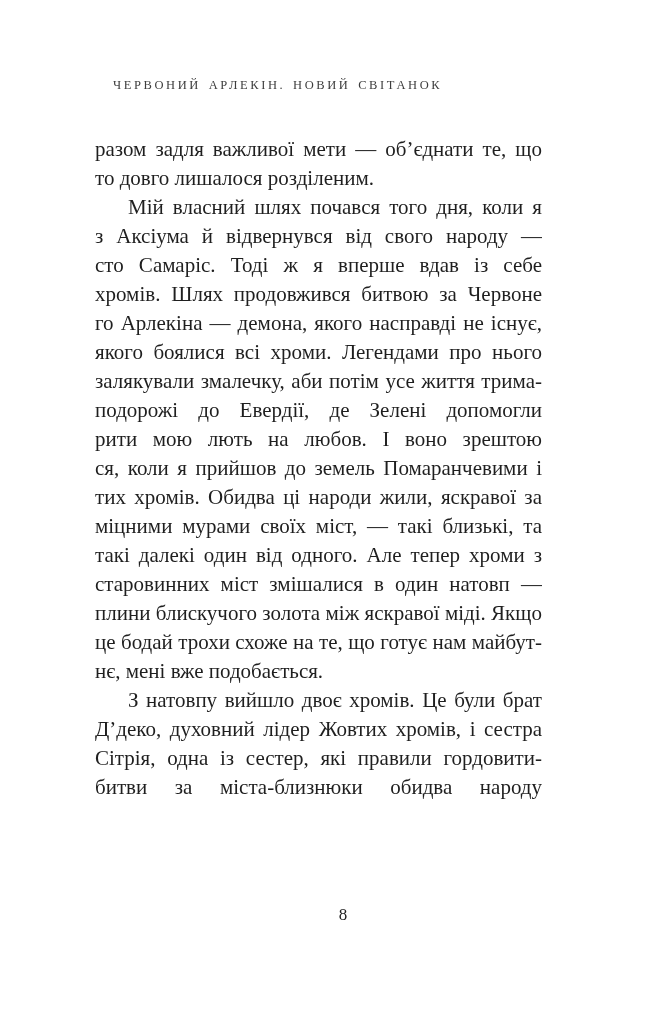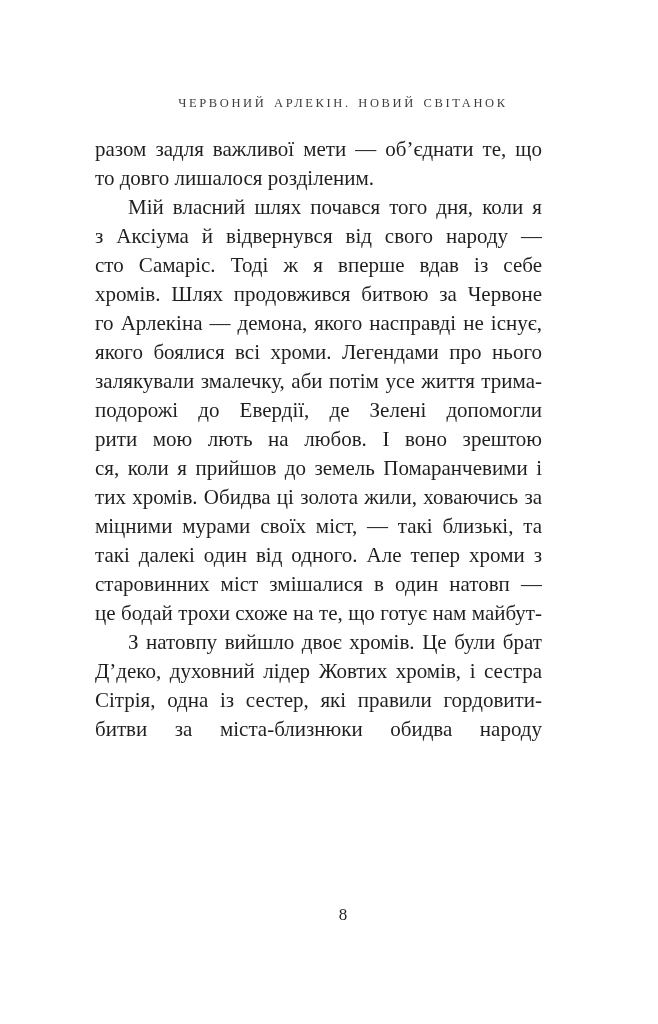--- a/index.html
+++ b/index.html
@@ -10,24 +10,23 @@
   .page {
     position: relative;
     width: 658px;
     height: 1024px;
     background: var(--bg-color, #ffffff);
     font-family: "Liberation Serif", "DejaVu Serif", serif;
     overflow: hidden;
   }
   .running-header {
     position: absolute;
-    top: 96px;
+    top: 78px;
     left: 113px;
     width: 460px;
-    text-align: center;
     font-size: 12.5px;
     letter-spacing: 2.6px;
     word-spacing: 2px;
     color: var(--header-color, #3d3d3d);
     text-transform: uppercase;
     white-space: nowrap;
   }
   .text-block {
     position: absolute;
     top: 135px;
@@ -73,25 +72,27 @@
       <div class="line indented">Мій власний шлях почався того дня, коли я втік</div>
       <div class="line">з Аксіума й відвернувся від свого народу — Чорних</div>
       <div class="line">сто Самаріс. Тоді ж я вперше вдав із себе Червоно-</div>
       <div class="line">хромів. Шлях продовжився битвою за Червоне мі-</div>
       <div class="line">го Арлекіна — демона, якого насправді не існує, але</div>
       <div class="line">якого боялися всі хроми. Легендами про нього нас</div>
       <div class="line">залякували змалечку, аби потім усе життя трима-</div>
       <div class="line">подорожі до Евердії, де Зелені допомогли перетво-</div>
       <div class="line">рити мою лють на любов. І воно зрештою втілило-</div>
       <div class="line">ся, коли я прийшов до земель Помаранчевими і Жов-</div>
-      <div class="line">тих хромів. Обидва ці золота жили, ховаючись за</div>
+      <div class="line">тих хромів. Обидва ці народи жили, яскравої за</div>
       <div class="line">міцними мурами своїх міст, — такі близькі, та все ж</div>
       <div class="line">такі далекі один від одного. Але тепер хроми з двох</div>
       <div class="line">старовинних міст змішалися в один натовп — кра-</div>
+      <div class="line">плини блискучого золота між яскравої міді. Якщо</div>
       <div class="line">це бодай трохи схоже на те, що готує нам майбут-</div>
+      <div class="line para-end">нє, мені вже подобається.</div>
       <div class="line indented">З натовпу вийшло двоє хромів. Це були брат</div>
       <div class="line">Д’деко, духовний лідер Жовтих хромів, і сестра</div>
       <div class="line">Сітрія, одна із сестер, які правили гордовити-</div>
       <div class="line para-end">битви за міста-близнюки обидва народу вирішили</div>
     </div>
 
   <div class="page-number">8</div>
 </div>
 
 </body></html>

